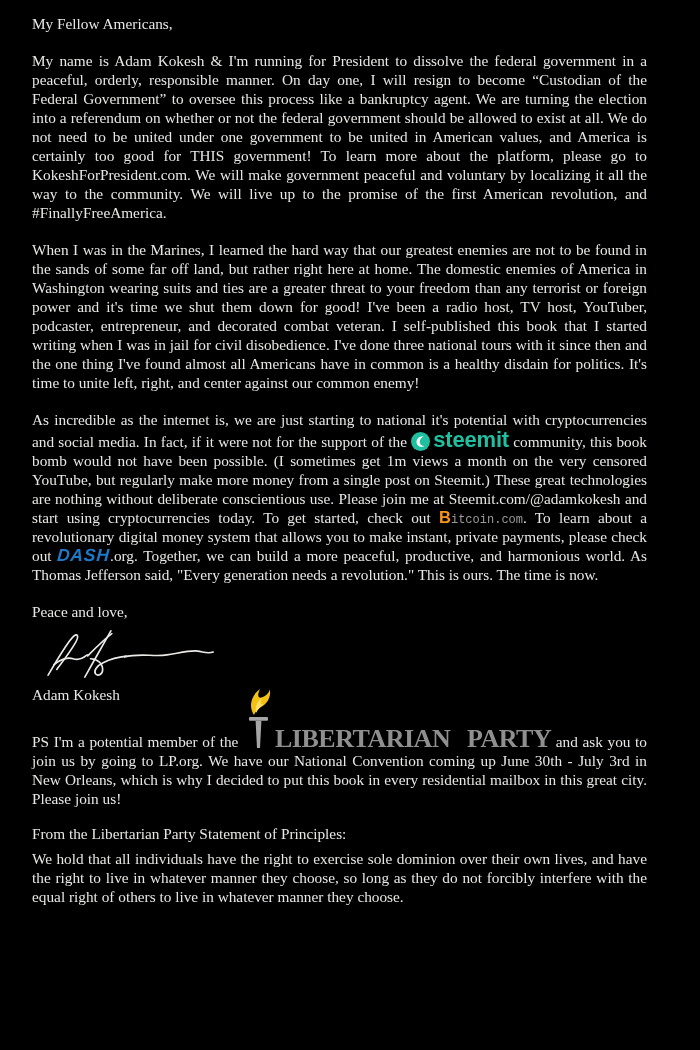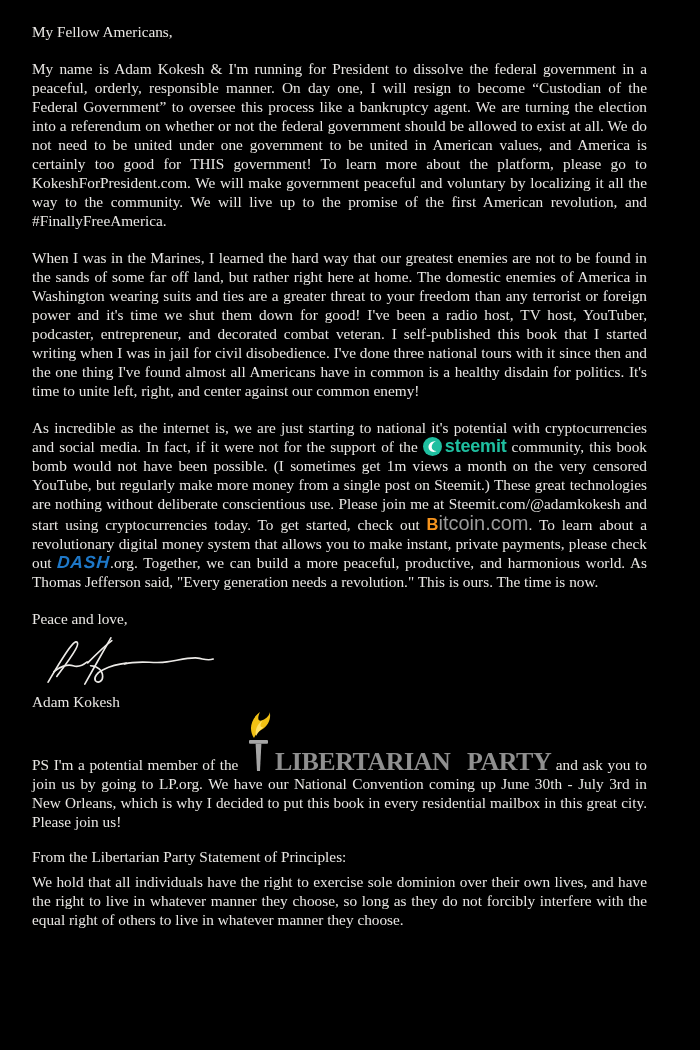--- a/index.html
+++ b/index.html
@@ -4,64 +4,64 @@
 <style>
   html, body {
     margin: 0; padding: 0;
     background: #000;
     width: 700px; height: 1050px;
     overflow: hidden;
   }
   .page {
     box-sizing: border-box;
     width: 679px; height: 1050px;
-    padding: 22px 32px 0 32px;
+    padding: 14px 32px 0 32px;
     background: var(--page-bg, #000000);
     color: var(--text-color, #e9e7e4);
     font-family: "Liberation Serif", "DejaVu Serif", serif;
     font-size: 15.3px;
     line-height: 19px;
   }
   p { margin: 0 0 18px 0; }
   .para { text-align: justify; }
   .closing { margin-bottom: 4px; }
   .signature-block { margin: 2px 0 4px 8px; height: 56px; }
   .signature-block svg { display: block; }
-  .name { margin-bottom: 44px; }
+  .name { margin-bottom: 28px; }
   .ps { margin-bottom: 16px; }
   .principles-heading { margin-bottom: 6px; }
   .principles-body { margin-bottom: 0; }
 
   
   .steemit-icon {
     display: inline-block;
     width: 19px; height: 19px;
     vertical-align: -4px;
     margin-right: 3px;
   }
   .steemit-word {
     font-family: "Liberation Sans", "DejaVu Sans", sans-serif;
     font-weight: bold;
-    font-size: 18px;
+    font-size: 22px;
     line-height: 1;
     letter-spacing: -0.2px;
     color: var(--steemit-teal, #1fbfa0);
   }
 
   
   .bitcoin-b {
     font-family: "Liberation Sans", "DejaVu Sans", sans-serif;
     font-weight: bold;
     font-size: 16.5px;
     line-height: 1;
     color: var(--bitcoin-orange, #f7941d);
   }
   .bitcoin-rest {
-    font-family: Liberation Sans, sans-serif;
-    font-size: 20px;
+    font-family: Liberation Mono, monospace;
+    font-size: 12px;
     line-height: 1;
     color: var(--bitcoin-gray, #9b9b9b);
   }
 
   
   .dash-word {
     display: inline-block;
     font-family: "Liberation Sans", "DejaVu Sans", sans-serif;
     font-weight: bold;
     font-style: italic;

